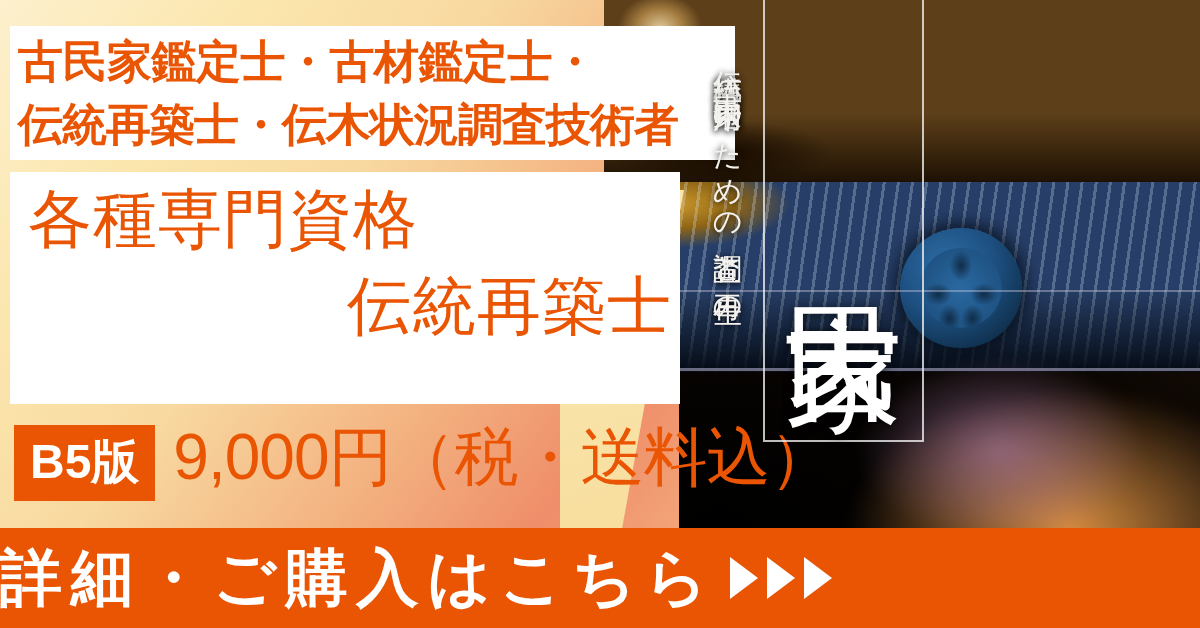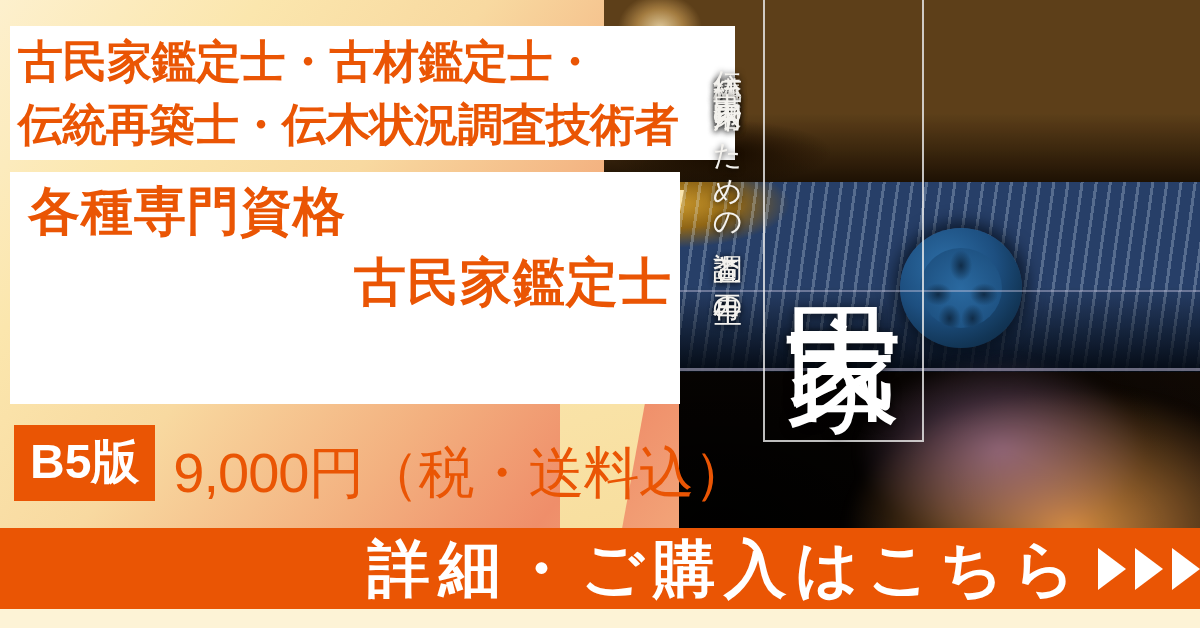--- a/index.html
+++ b/index.html
@@ -136,43 +136,43 @@
 
   .headline{
     position:absolute;left:18px;top:30px;width:715px;z-index:5;
     color:#ea5504;font-weight:bold;font-size:45px;line-height:1.40;
     letter-spacing:-0.5px;white-space:nowrap;
   }
   .headline .l2{letter-spacing:-1px;}
 
   .subhead{
     position:absolute;left:10px;top:176px;width:668px;z-index:5;
-    color:#ea5504;font-weight:bold;font-size:52px;line-height:1.36;
+    color:#ea5504;font-weight:normal;font-size:64px;line-height:1.36;
     letter-spacing:1px;
   }
   .subhead .r1{display:block;text-align:left;padding-left:18px;}
   .subhead .r2{display:block;text-align:right;padding-right:6px;}
 
   
   .price-row{
     position:absolute;left:14px;top:425px;z-index:5;
-    display:flex;align-items:flex-end;gap:18px;
+    display:flex;align-items:flex-start;gap:18px;
   }
   .badge{
     background:#ea5504;color:#ffffff;font-weight:bold;font-size:48px;
     line-height:1;padding:13px 16px 15px;letter-spacing:0px;
   }
   .price{
-    color:#ea5504;font-size:56px;line-height:1;letter-spacing:-1px;white-space:nowrap;
+    color:#ea5504;font-size:64px;line-height:1;letter-spacing:-1px;white-space:nowrap;
   }
 
   
   .cta{
-    position:absolute;left:0;top:528px;width:1200px;height:81px;z-index:8;
-    background:#ea5504;display:flex;align-items:center;justify-content:flex-end;gap:13px;
+    position:absolute;left:0;top:528px;width:1200px;height:100px;z-index:8;
+    background:#ea5504;display:flex;align-items:center;justify-content:flex-start;gap:13px;
   }
   .cta-text{
     color:#ffffff;font-weight:bold;font-size:62px;line-height:1;
     letter-spacing:9px;white-space:nowrap;
   }
   .arrows{display:flex;gap:9px;align-items:center;}
   .arrows i{
     display:block;width:0;height:0;
     border-top:21px solid transparent;border-bottom:21px solid transparent;
     border-left:28px solid #ffffff;
@@ -203,21 +203,21 @@
   <div class="cover-title">古民家</div>
   <div class="cover-sub">伝統構法 古民家活用のための調査と再生の</div>
 
   <div class="headline">
     <div class="l1">古民家鑑定士・古材鑑定士・</div>
     <div class="l2">伝統再築士・伝木状況調査技術者</div>
   </div>
 
   <div class="subhead">
     <span class="r1">各種専門資格</span>
-    <span class="r2">古民家鑑定士</span>
+    <span class="r2">伝統再築士</span>
   </div>
 
   <div class="price-row">
     <span class="badge">B5版</span>
     <span class="price">9,000円（税・送料込）</span>
   </div>
 
   <div class="cta">
     <span class="cta-text">詳細・ご購入はこちら</span>
     <span class="arrows">

